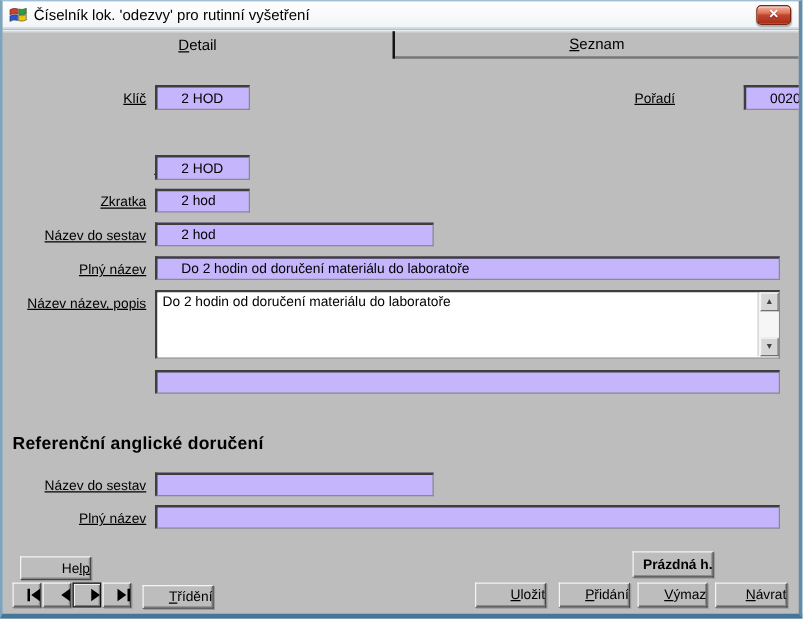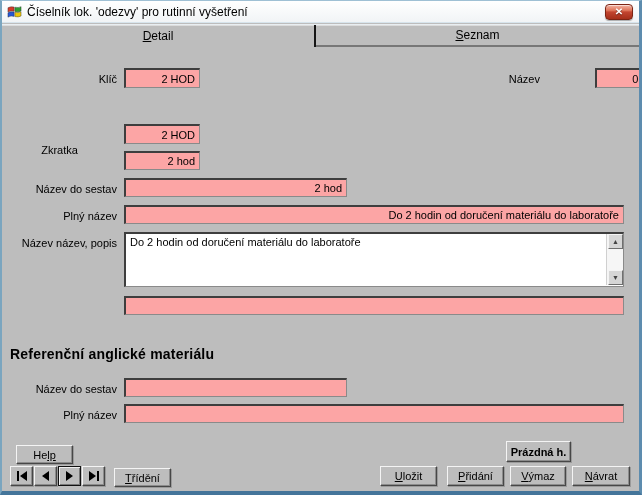--- a/index.html
+++ b/index.html
@@ -44,26 +44,26 @@
     display:flex; align-items:center; justify-content:center;
     font-size:12px; cursor:pointer;
     box-shadow:inset 0 1px 0 #dcdcdc;
   }
   .tab-detail{ width:314px; border-right:2px solid #161616; }
   .tab-seznam{ flex:1; border-bottom:2px solid #777777; }
 
   
   .lbl{
     position:absolute; left:0; width:115px; text-align:right;
-    font-size:11px; white-space:nowrap;
+    font-size:11px; white-space:nowrap;text-decoration:underline;
   }
   .tb{
-    position:absolute; height:20px; background:#fca5a5;
+    position:absolute; height:20px; background:#c4b5fd;
     border:1px solid #8a8a8a; border-top:2px solid #3e3e3e; border-left:2px solid #3e3e3e;
-    font:11px "Liberation Sans", sans-serif; padding:1px 4px; color:#000;text-align:right;
+    font:11px "Liberation Sans", sans-serif; padding:1px 19px; color:#000;
   }
 
   .ta-wrap{
     position:absolute; left:122px; top:231px; width:500px; height:55px;
     background:#ffffff;
     border:1px solid #8a8a8a; border-top:2px solid #3e3e3e; border-left:2px solid #3e3e3e;
   }
   .ta{
     position:absolute; left:0; top:0; width:480px; height:51px;
     border:none; resize:none; overflow:hidden; background:#fff;
@@ -84,21 +84,21 @@
     position:absolute; left:8px; top:345px;
     font-size:14px; font-weight:bold; letter-spacing:.2px;
   }
 
   
   .btn{
     position:absolute; background:#bdbdbd; color:#000;
     font:11px "Liberation Sans", sans-serif;
     border:1px solid; border-color:#f4f4f4 #474747 #474747 #f4f4f4;
     box-shadow:inset -1px -1px 0 #8c8c8c, 1px 1px 0 #9a9a9a;
-    display:flex; align-items:center; justify-content:center;
+    display:flex; align-items:center; justify-content:flex-end;
     cursor:pointer; white-space:nowrap;
   }
   .btn u{ text-underline-offset:1px; }
 
   .nav-btn{ width:23px; height:20px; gap:1px; }
   .nav-btn.focused{ border:1px solid #111; box-shadow:inset 1px 1px 0 #f0f0f0, inset -1px -1px 0 #777; }
   .tri-l{ width:0; height:0; border-top:5px solid transparent; border-bottom:5px solid transparent; border-right:7px solid #000; }
   .tri-r{ width:0; height:0; border-top:5px solid transparent; border-bottom:5px solid transparent; border-left:7px solid #000; }
   .vbar{ width:2px; height:10px; background:#000; }
 </style>
@@ -121,27 +121,27 @@
   </div>
 
   <div class="tabs">
     <div class="tab tab-detail"><u>D</u>etail</div>
     <div class="tab tab-seznam"><u>S</u>eznam</div>
   </div>
 
   <div class="lbl" style="top:72px;">Klíč</div>
   <input class="tb" style="left: 122px; top: 67px; width: 76px;" value="2 HOD">
 
-  <div class="lbl" style="left:440px; top:72px; width:98px;">Název</div>
+  <div class="lbl" style="left:440px; top:72px; width:98px;">Pořadí</div>
   <input class="tb" style="left: 545px; top: 67px; width: 79px; margin-left: 48px;" value="002000">
 
   <div class="lbl" style="top:128px;margin-left:26px;">Kód</div>
   <input class="tb" style="left: 122px; top: 123px; width: 76px;" value="2 HOD">
 
-  <div class="lbl" style="top:143px;text-align:center;">Zkratka</div>
+  <div class="lbl" style="top:155px;">Zkratka</div>
   <input class="tb" style="left: 122px; top: 150px; width: 76px; height: 19px;" value="2 hod">
 
   <div class="lbl" style="top:182px;">Název do sestav</div>
   <input class="tb" style="left: 122px; top: 177px; width: 223px; height: 19px;" value="2 hod">
 
   <div class="lbl" style="top:209px;">Plný název</div>
   <input class="tb" style="left: 122px; top: 204px; width: 500px; height: 19px;" value="Do 2 hodin od doručení materiálu do laboratoře">
 
   <div class="lbl" style="top:236px;">Název název, popis</div>
   <div class="ta-wrap">
@@ -151,21 +151,21 @@
         <span>▲</span>
       </div>
       <div class="sb-btn sb-down">
         <span>▼</span>
       </div>
     </div>
   </div>
 
   <input class="tb" style="left: 122px; top: 295px; width: 500px; height: 19px;" value="">
 
-  <div class="section-heading">Referenční anglické materiálu</div>
+  <div class="section-heading">Referenční anglické doručení</div>
 
   <div class="lbl" style="top:382px;">Název do sestav</div>
   <input class="tb" style="left: 122px; top: 377px; width: 223px; height: 19px;" value="">
 
   <div class="lbl" style="top:408px;">Plný název</div>
   <input class="tb" style="left: 122px; top: 403px; width: 500px; height: 19px;" value="">
 
   <button class="btn" style="left:14px; top:444px; width:57px; height:19px;">He<u>lp</u></button>
 
   <button class="btn nav-btn" style="left:8px; top:465px;">

